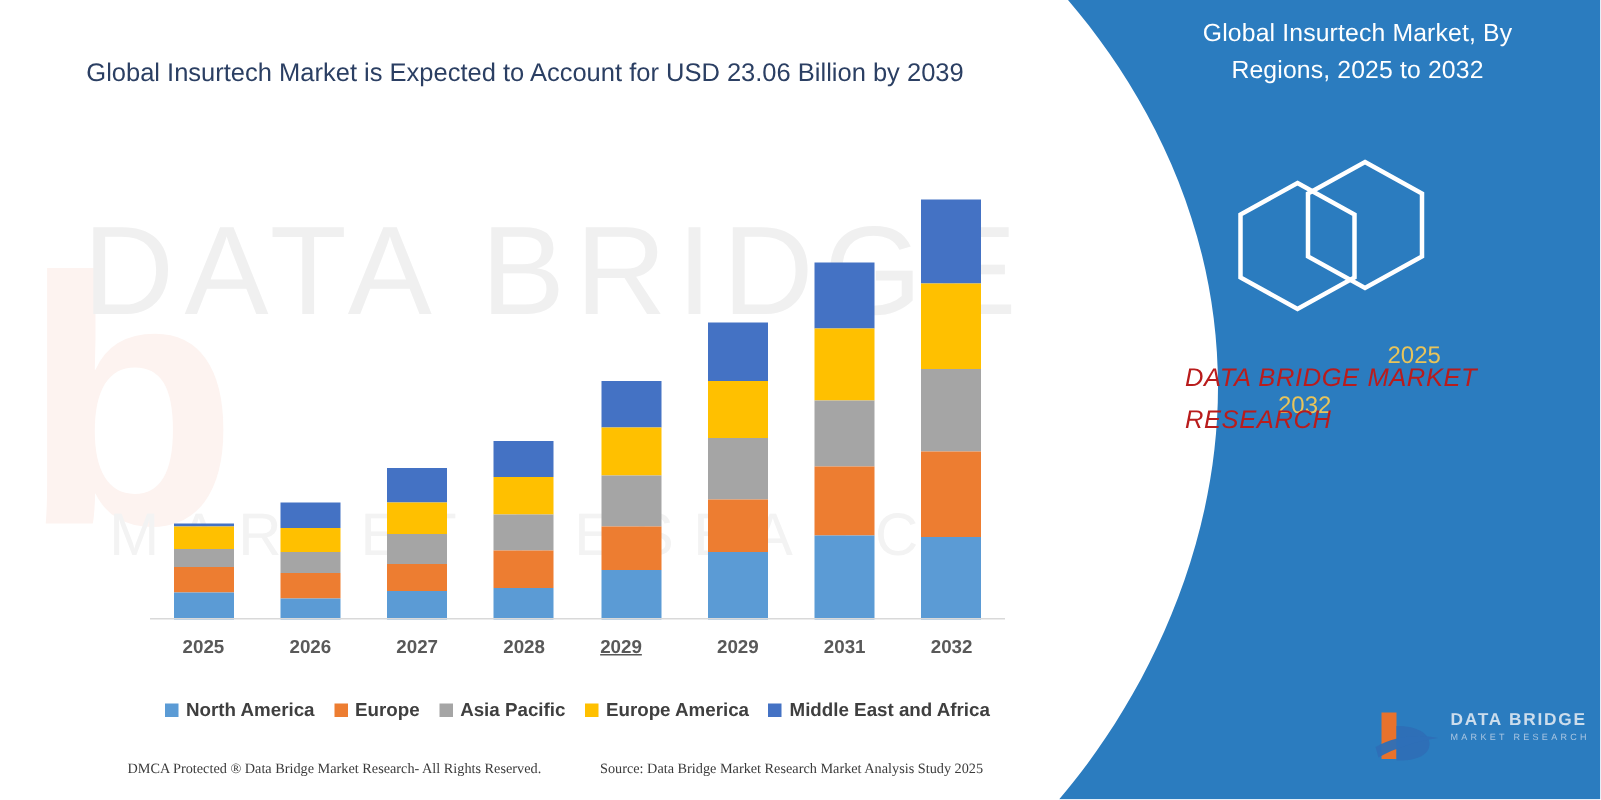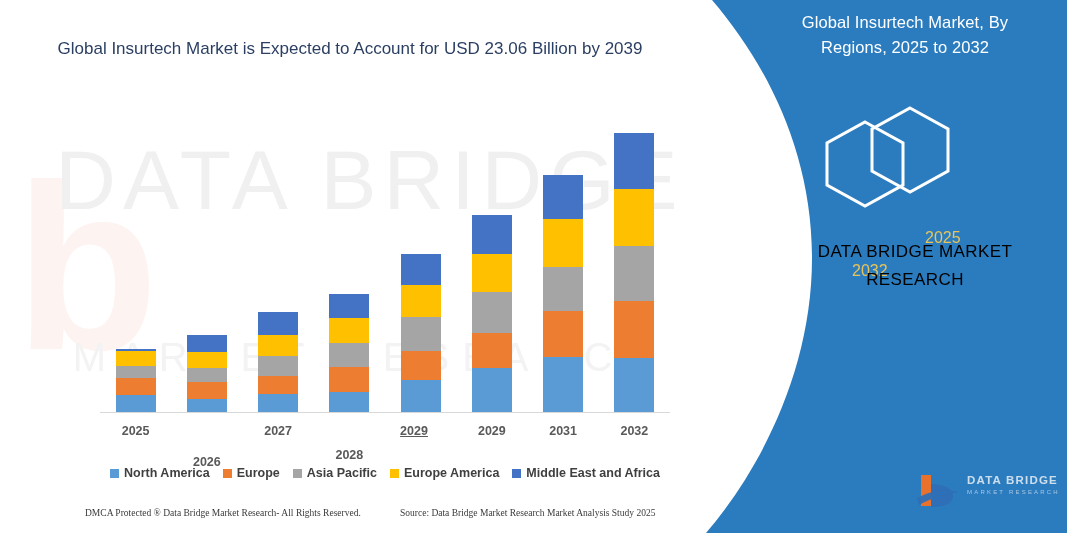--- a/index.html
+++ b/index.html
@@ -11,22 +11,22 @@
   .blue-panel svg{display:block;}
 
   .panel-title{position:absolute;left:770px;top:10px;width:270px;text-align:center;
     color:#ffffff;font-size:16.5px;line-height:25px;font-weight:400;letter-spacing:.1px;}
 
   .hex-wrap{position:absolute;left:820px;top:100px;width:180px;height:110px;}
   .hex-label{position:absolute;color:#E8C45A;font-size:16px;font-weight:400;}
   .hex-2025{left:105px;top:129px;}
   .hex-2032{left:32px;top:162px;}
 
-  .brand{position:absolute;left:790px;top:238px;width:250px;text-align:center;
-    color:#000000;font-size:17px;line-height:28px;letter-spacing:.4px;}
+  .brand{position:absolute;left:790px;top:238px;width:250px;
+    color:#b91c1c;font-size:17px;line-height:28px;letter-spacing:.4px;font-style:italic;}
 
   .logo{position:absolute;left:915px;top:472px;width:145px;height:40px;}
   .logo-text{position:absolute;left:52px;top:2px;}
   .logo-name{color:#e9eef5;font-size:11.5px;letter-spacing:1.2px;font-weight:700;opacity:.85;}
   .logo-sub{color:#c9d8ea;font-size:6px;letter-spacing:2.2px;margin-top:3px;opacity:.8;}
 
   
   .watermark{position:absolute;left:0;top:0;width:710px;height:533px;overflow:hidden;pointer-events:none;}
   .wm-line1{position:absolute;left:10px;top:132px;width:720px;text-align:center;
     font-size:84px;color:#f0f0f0;letter-spacing:7px;font-weight:400;white-space:nowrap;}
@@ -164,23 +164,23 @@
           <div class="seg" style="height: 55.9142px; background: rgb(68, 114, 196);"></div>
           <div class="seg" style="height: 57.0129px; background: rgb(255, 192, 0);"></div>
           <div class="seg" style="height: 54.9375px; background: rgb(165, 165, 165);"></div>
           <div class="seg" style="height: 57.0129px; background: rgb(237, 125, 49);"></div>
           <div class="seg" style="height: 54.9375px; background: rgb(91, 155, 213);"></div>
         </div>
       </div>
     <div class="axis-line"></div>
     <div class="xlabels" id="xlabels">
         <div class="xlab" style="left: 0.625px;">2025</div>
-        <div class="xlab" style="left: 71.875px; margin-top: 31px;">2026</div>
+        <div class="xlab" style="left: 71.875px;">2026</div>
         <div class="xlab" style="left: 143.125px;">2027</div>
-        <div class="xlab" style="left: 214.375px; margin-top: 24px;">2028</div>
+        <div class="xlab" style="left: 214.375px;">2028</div>
         <div class="xlab" style="left: 279px; text-decoration: underline;">2029</div>
         <div class="xlab" style="left: 356.875px;">2029</div>
         <div class="xlab" style="left: 428.125px;">2031</div>
         <div class="xlab" style="left: 499.375px;">2032</div>
       </div>
     <div class="legend" id="legend">
         <div class="lg-item">
           <span class="lg-sw" style="background: rgb(91, 155, 213);"></span>
           <span class="lg-tx">North America</span>
         </div>

